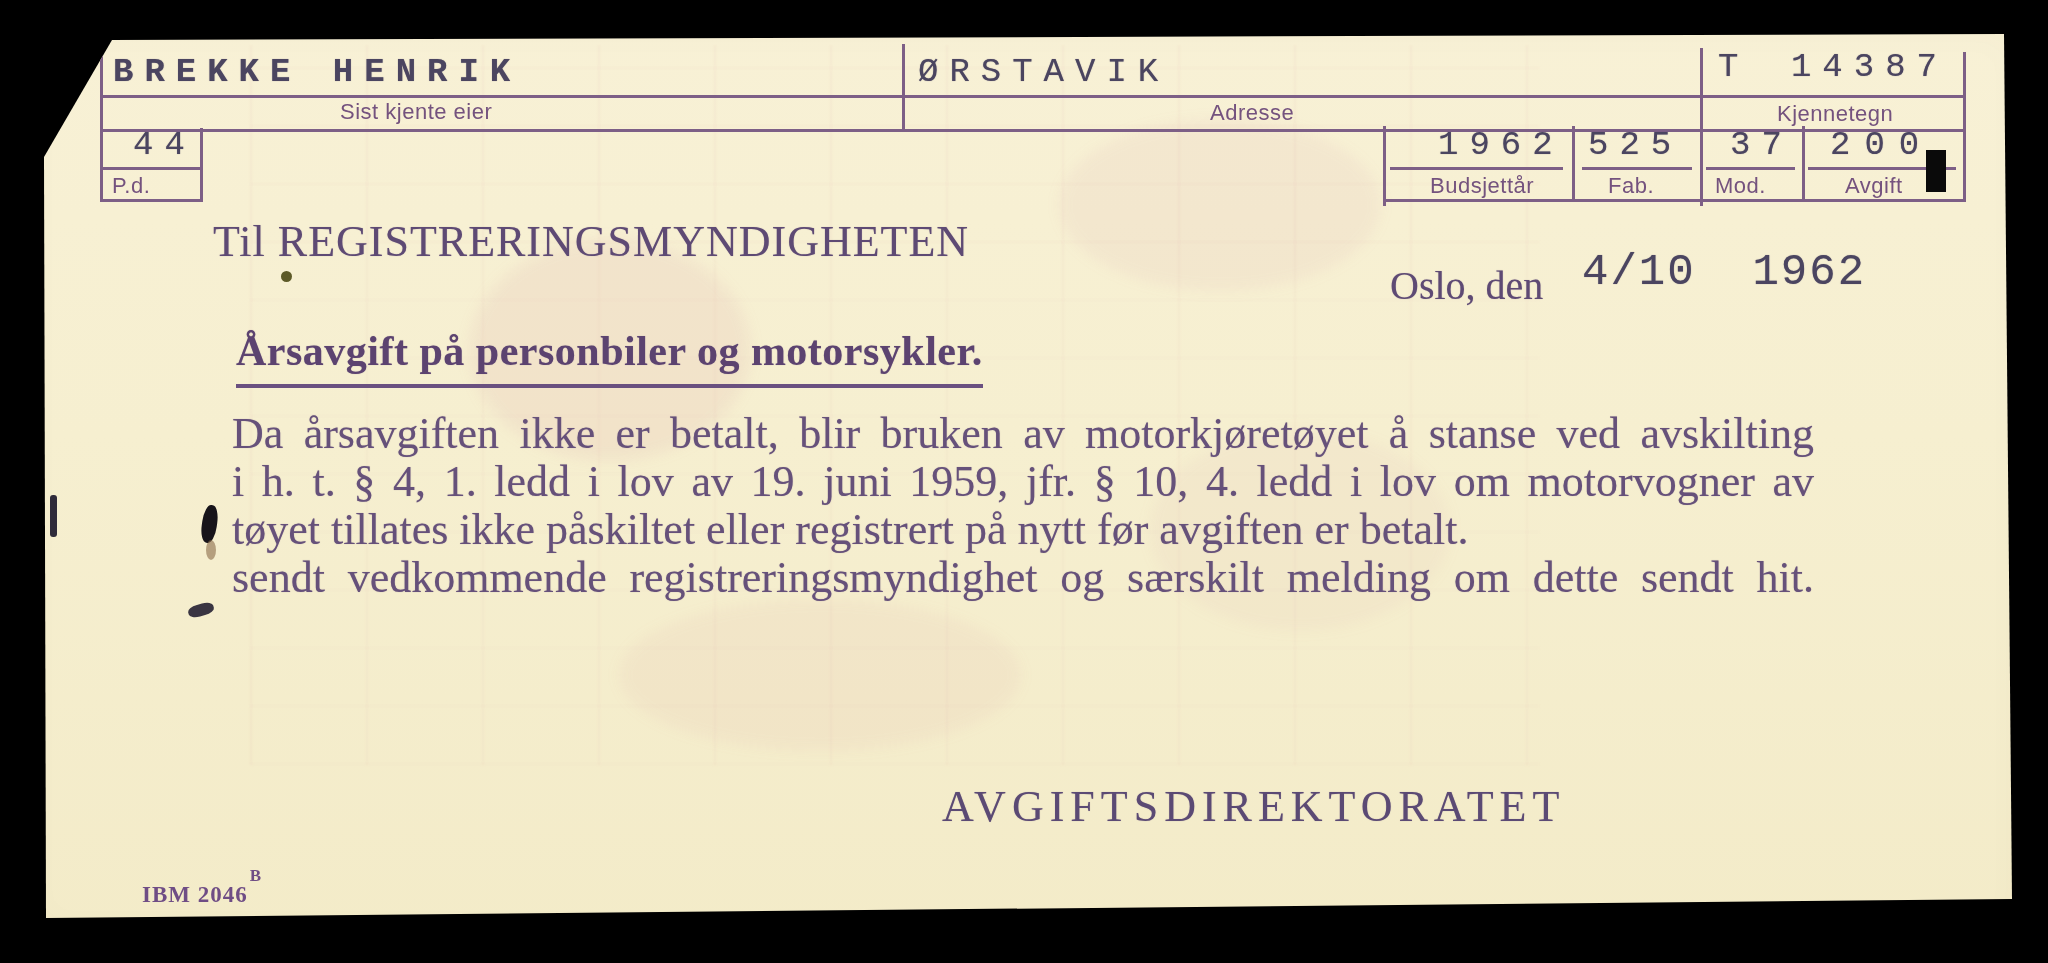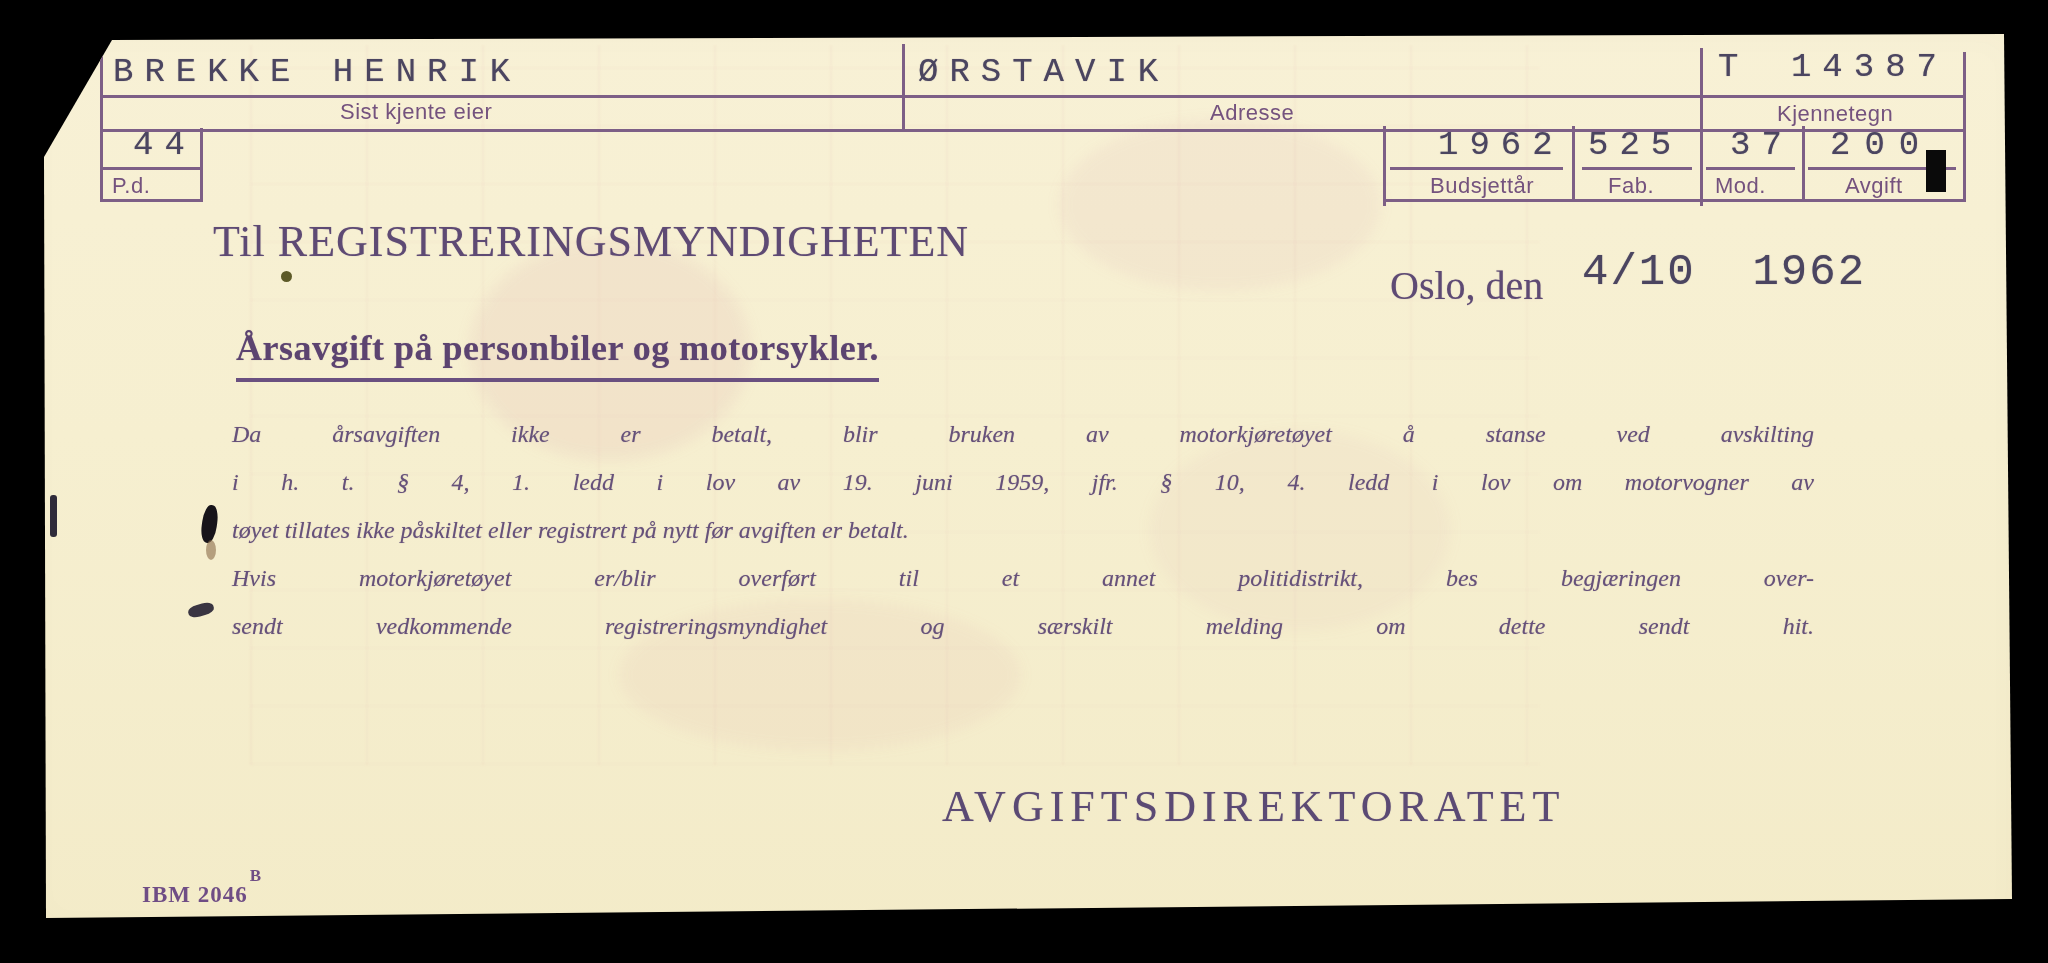--- a/index.html
+++ b/index.html
@@ -28,25 +28,25 @@
   .typew{position:absolute;font-family:"Liberation Mono", monospace;color:#4b4560;
          font-size:34px;letter-spacing:11px;white-space:pre;line-height:1;
          text-shadow:0 0 1px rgba(75,69,96,.55);}
   .flabel{position:absolute;font-family:"Liberation Sans", sans-serif;color:#74527e;
           font-size:22px;letter-spacing:.5px;line-height:1;}
   .serif{position:absolute;color:#5e4a74;line-height:1;
          text-shadow:0 0 1px rgba(94,74,116,.4);}
   #recipient{left:213px;top:220px;font-size:44px;letter-spacing:1px;}
   #place{left:1390px;top:266px;font-size:40px;}
   #date-val{left:1582px;top:250px;font-size:44px;letter-spacing:2px;}
-  #subject{left:236px;top:330px;font-size:36px;font-weight:bold;color:#5c4370;
+  #subject{left:236px;top:330px;font-size:42px;font-weight:bold;color:#5c4370;
            border-bottom:4px solid #6a5080;padding-bottom:12px;letter-spacing:.5px;}
   #body-block{position:absolute;left:232px;top:410px;width:1582px;}
-  .bline{font-family:"Liberation Serif", serif;font-size:24px;line-height:48px;height:48px;
-         color:#66517a;text-shadow:0 0 1px rgba(102,81,122,.45);white-space:nowrap;font-style:italic;}
+  .bline{font-family:"Liberation Serif", serif;font-size:44px;line-height:48px;height:48px;
+         color:#66517a;text-shadow:0 0 1px rgba(102,81,122,.45);white-space:nowrap;}
   .bline.full{white-space:normal;text-align:justify;text-align-last:justify;}
   #signature{left:942px;top:785px;font-size:44px;letter-spacing:6px;color:#5b4a74;}
   #form-no{position:absolute;left:142px;top:878px;font-family:Liberation Serif, serif;
            font-weight:bold;font-size:23px;color:#6f4d85;letter-spacing:1px;}
   #form-no sup{font-size:17px;position:relative;top:-12px;left:2px;}
   
   #plate-row{position:absolute;left:1718px;top:50px;width:230px;display:flex;
              justify-content:space-between;}
   #plate-row span{font-family:"Liberation Mono", monospace;color:#4b4560;font-size:34px;
                   letter-spacing:11px;line-height:1;text-shadow:0 0 1px rgba(75,69,96,.55);}
@@ -85,21 +85,21 @@
     <div class="hline" style="left:1383px;top:199px;width:580px;"></div>
     <div class="vline" style="left:100px;top:55px;height:147px;"></div>
     <div class="vline" style="left:200px;top:128px;height:74px;"></div>
     <div class="vline" style="left:902px;top:44px;height:85px;"></div>
     <div class="vline" style="left:1383px;top:126px;height:80px;"></div>
     <div class="vline" style="left:1572px;top:126px;height:76px;"></div>
     <div class="vline" style="left:1700px;top:48px;height:158px;"></div>
     <div class="vline" style="left:1802px;top:126px;height:76px;"></div>
     <div class="vline" style="left:1963px;top:52px;height:150px;"></div>
 
-    <div class="typew" style="left:113px;top:55px;">BREKKE HENRIK</div>
+    <div class="typew" style="left:113px;top:55px;font-weight:bold;">BREKKE HENRIK</div>
     <div class="typew" style="left:918px;top:55px;">ØRSTAVIK</div>
     <div id="plate-row">
       <span>T</span>
       <span>14387</span>
     </div>
 
     <div class="flabel" style="left:340px;top:101px;">Sist kjente eier</div>
     <div class="flabel" style="left:1210px;top:102px;">Adresse</div>
     <div class="flabel" style="left:1777px;top:103px;">Kjennetegn</div>
 
@@ -117,21 +117,20 @@
 
     <div class="serif" id="recipient">Til REGISTRERINGSMYNDIGHETEN</div>
     <div class="serif" id="place">Oslo, den</div>
     <div class="typew" id="date-val">4/10  1962</div>
     <div class="serif" id="subject">Årsavgift på personbiler og motorsykler.</div>
 
     <div id="body-block">
       <div class="bline full">Da årsavgiften ikke er betalt, blir bruken av motorkjøretøyet å stanse ved avskilting</div>
       <div class="bline full">i h. t. § 4, 1. ledd i lov av 19. juni 1959, jfr. § 10, 4. ledd i lov om motorvogner av</div>
       <div class="bline">tøyet tillates ikke påskiltet eller registrert på nytt før avgiften er betalt.</div>
-      <div class="bline full">Hvis motorkjøretøyet er/blir overført til et annet politidistrikt, bes begjæringen over-</div>
       <div class="bline full">sendt vedkommende registreringsmyndighet og særskilt melding om dette sendt hit.</div>
     </div>
 
     <div class="serif" id="signature">AVGIFTSDIREKTORATET</div>
 
     <div id="form-no">
       <span>IBM 2046</span><sup>B</sup>
     </div>
 
     <div class="mark" id="punch-mark"></div>

